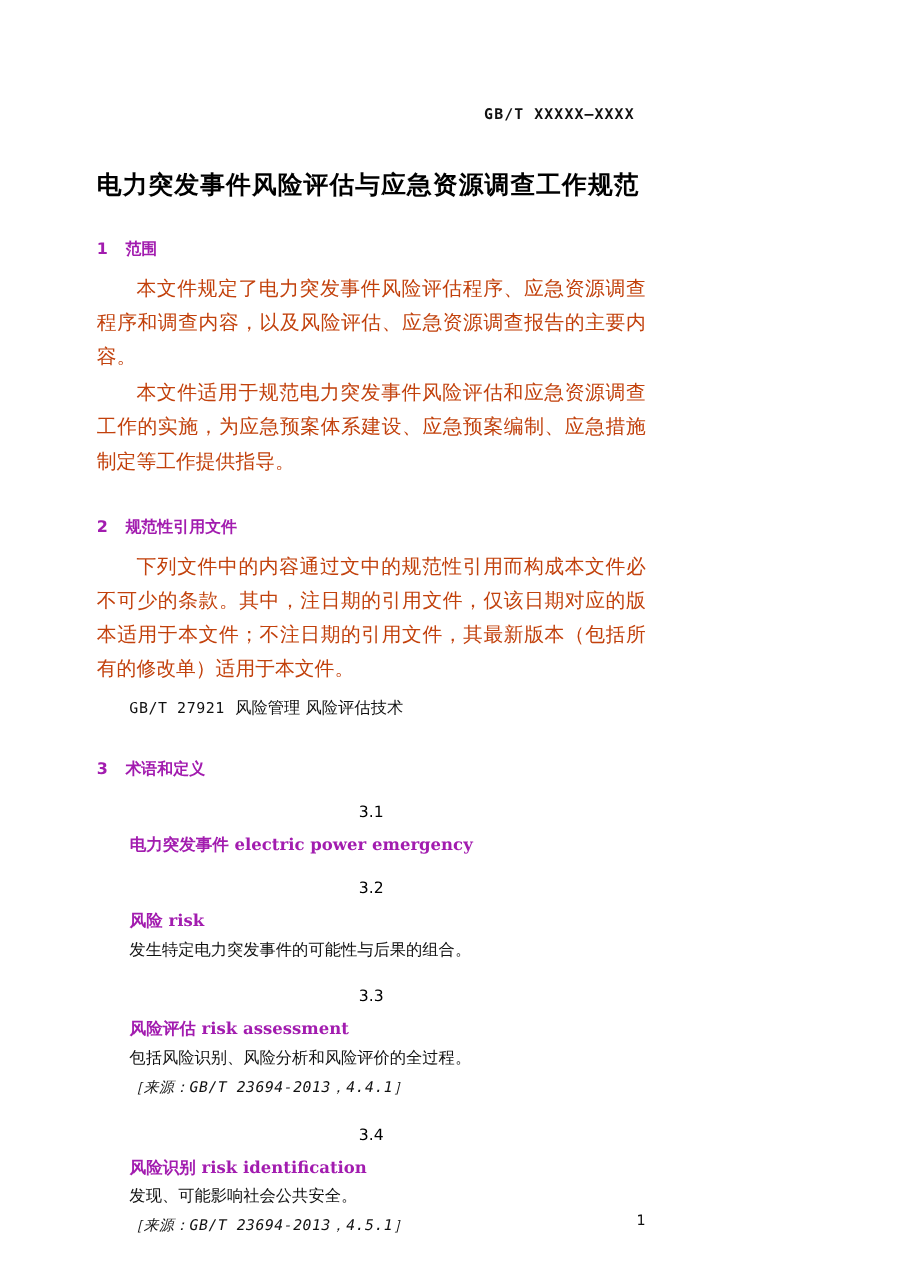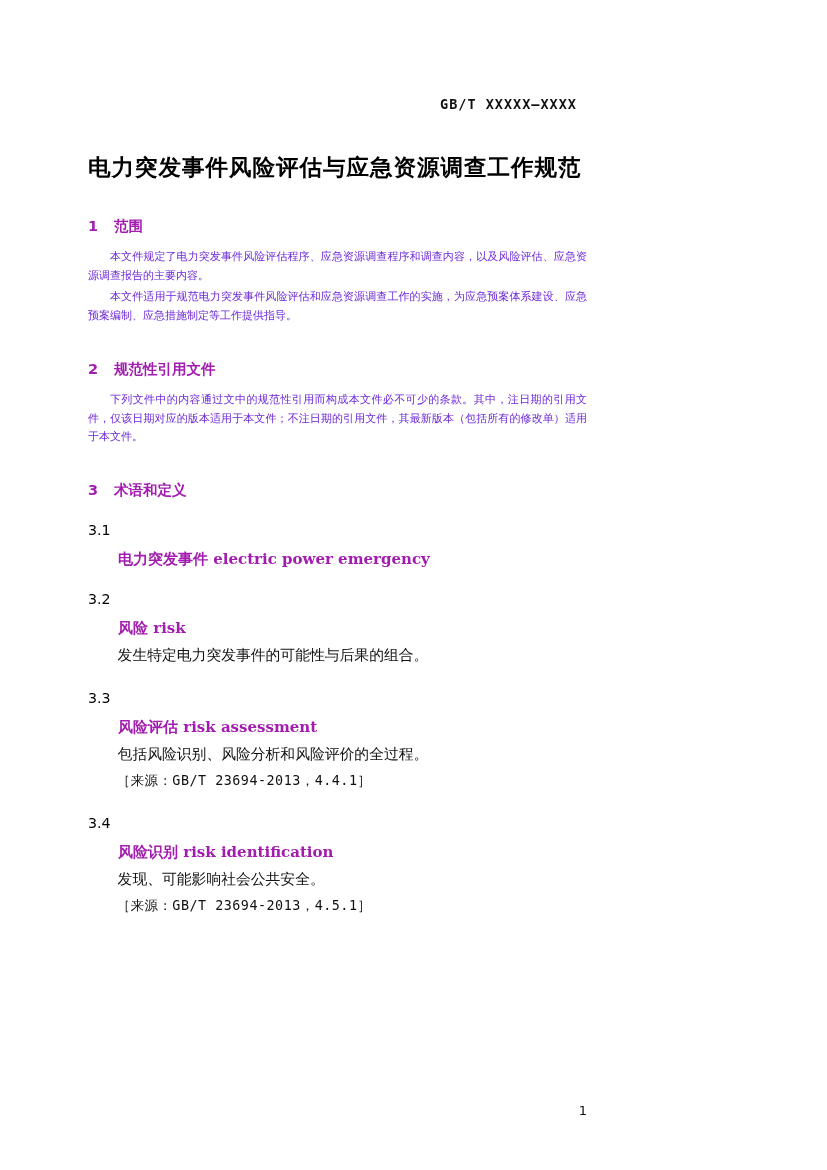--- a/index.html
+++ b/index.html
@@ -44,27 +44,27 @@
     font-weight: bold;
     font-size: 14.5px;
     color: #a21caf;
     margin: 34px 0 0 0;
   }
   .clause-head .num {
     display: inline-block;
     min-width: 26px;
   }
   .para {
-    font-size: 11px;
+    font-size: 18px;
     line-height: 1.72;
     text-align: justify;
     text-justify: inter-ideograph;
     margin: 12px 0 0 0;
     text-indent: 2em;
-    color: #6d28d9;
+    color: #c2410c;
   }
   .para.tight {
     margin-top: 2px;
   }
   .ref-line {
     font-size: 14.8px;
     line-height: 1.72;
     margin: 6px 0 0 0;
     text-indent: 2em;
     font-family: "DejaVu Serif", "Liberation Serif", serif;
@@ -72,20 +72,21 @@
   .ref-line .code {
     font-family: "DejaVu Sans Mono", "Liberation Mono", monospace;
     font-size: 13.6px;
     letter-spacing: 0.5px;
   }
   .term-num {
     font-size: 14.2px;
     font-family: "DejaVu Sans", "Liberation Sans", sans-serif;
     margin: 22px 0 0 0;
     color: #000;
+    text-align: center;
   }
   .term-title {
     font-size: 15px;
     font-weight: bold;
     margin: 12px 0 0 0;
     text-indent: 2em;
     color: #a21caf;
   }
   .term-title .cn {
     font-family: "DejaVu Sans", "Liberation Sans", sans-serif;
@@ -100,20 +101,21 @@
     text-align: justify;
     text-justify: inter-ideograph;
     margin: 4px 0 0 0;
     text-indent: 2em;
   }
   .source-line {
     font-size: 14.4px;
     line-height: 1.7;
     margin: 2px 0 0 0;
     text-indent: 2em;
+    font-style: italic;
   }
   .source-line .code {
     font-family: "DejaVu Sans Mono", "Liberation Mono", monospace;
     font-size: 13.4px;
     letter-spacing: 0.5px;
   }
   .page-number {
     position: absolute;
     right: 78px;
     bottom: 52px;
@@ -134,20 +136,23 @@
   <div class="clause-head">
     <span class="num">1</span><span>范围</span>
   </div>
   <p class="para">本文件规定了电力突发事件风险评估程序、应急资源调查程序和调查内容，以及风险评估、应急资源调查报告的主要内容。</p>
   <p class="para tight">本文件适用于规范电力突发事件风险评估和应急资源调查工作的实施，为应急预案体系建设、应急预案编制、应急措施制定等工作提供指导。</p>
 
   <div class="clause-head">
     <span class="num">2</span><span>规范性引用文件</span>
   </div>
   <p class="para">下列文件中的内容通过文中的规范性引用而构成本文件必不可少的条款。其中，注日期的引用文件，仅该日期对应的版本适用于本文件；不注日期的引用文件，其最新版本（包括所有的修改单）适用于本文件。</p>
+  <p class="ref-line">
+    <span class="code">GB/T 27921</span><span>&nbsp;&nbsp;</span><span>风险管理  风险评估技术</span>
+  </p>
 
   <div class="clause-head">
     <span class="num">3</span><span>术语和定义</span>
   </div>
 
   <div class="term-num">3.1</div>
   <div class="term-title">
     <span class="cn">电力突发事件</span><span>&nbsp;</span><span class="en">electric power emergency</span>
   </div>
 

